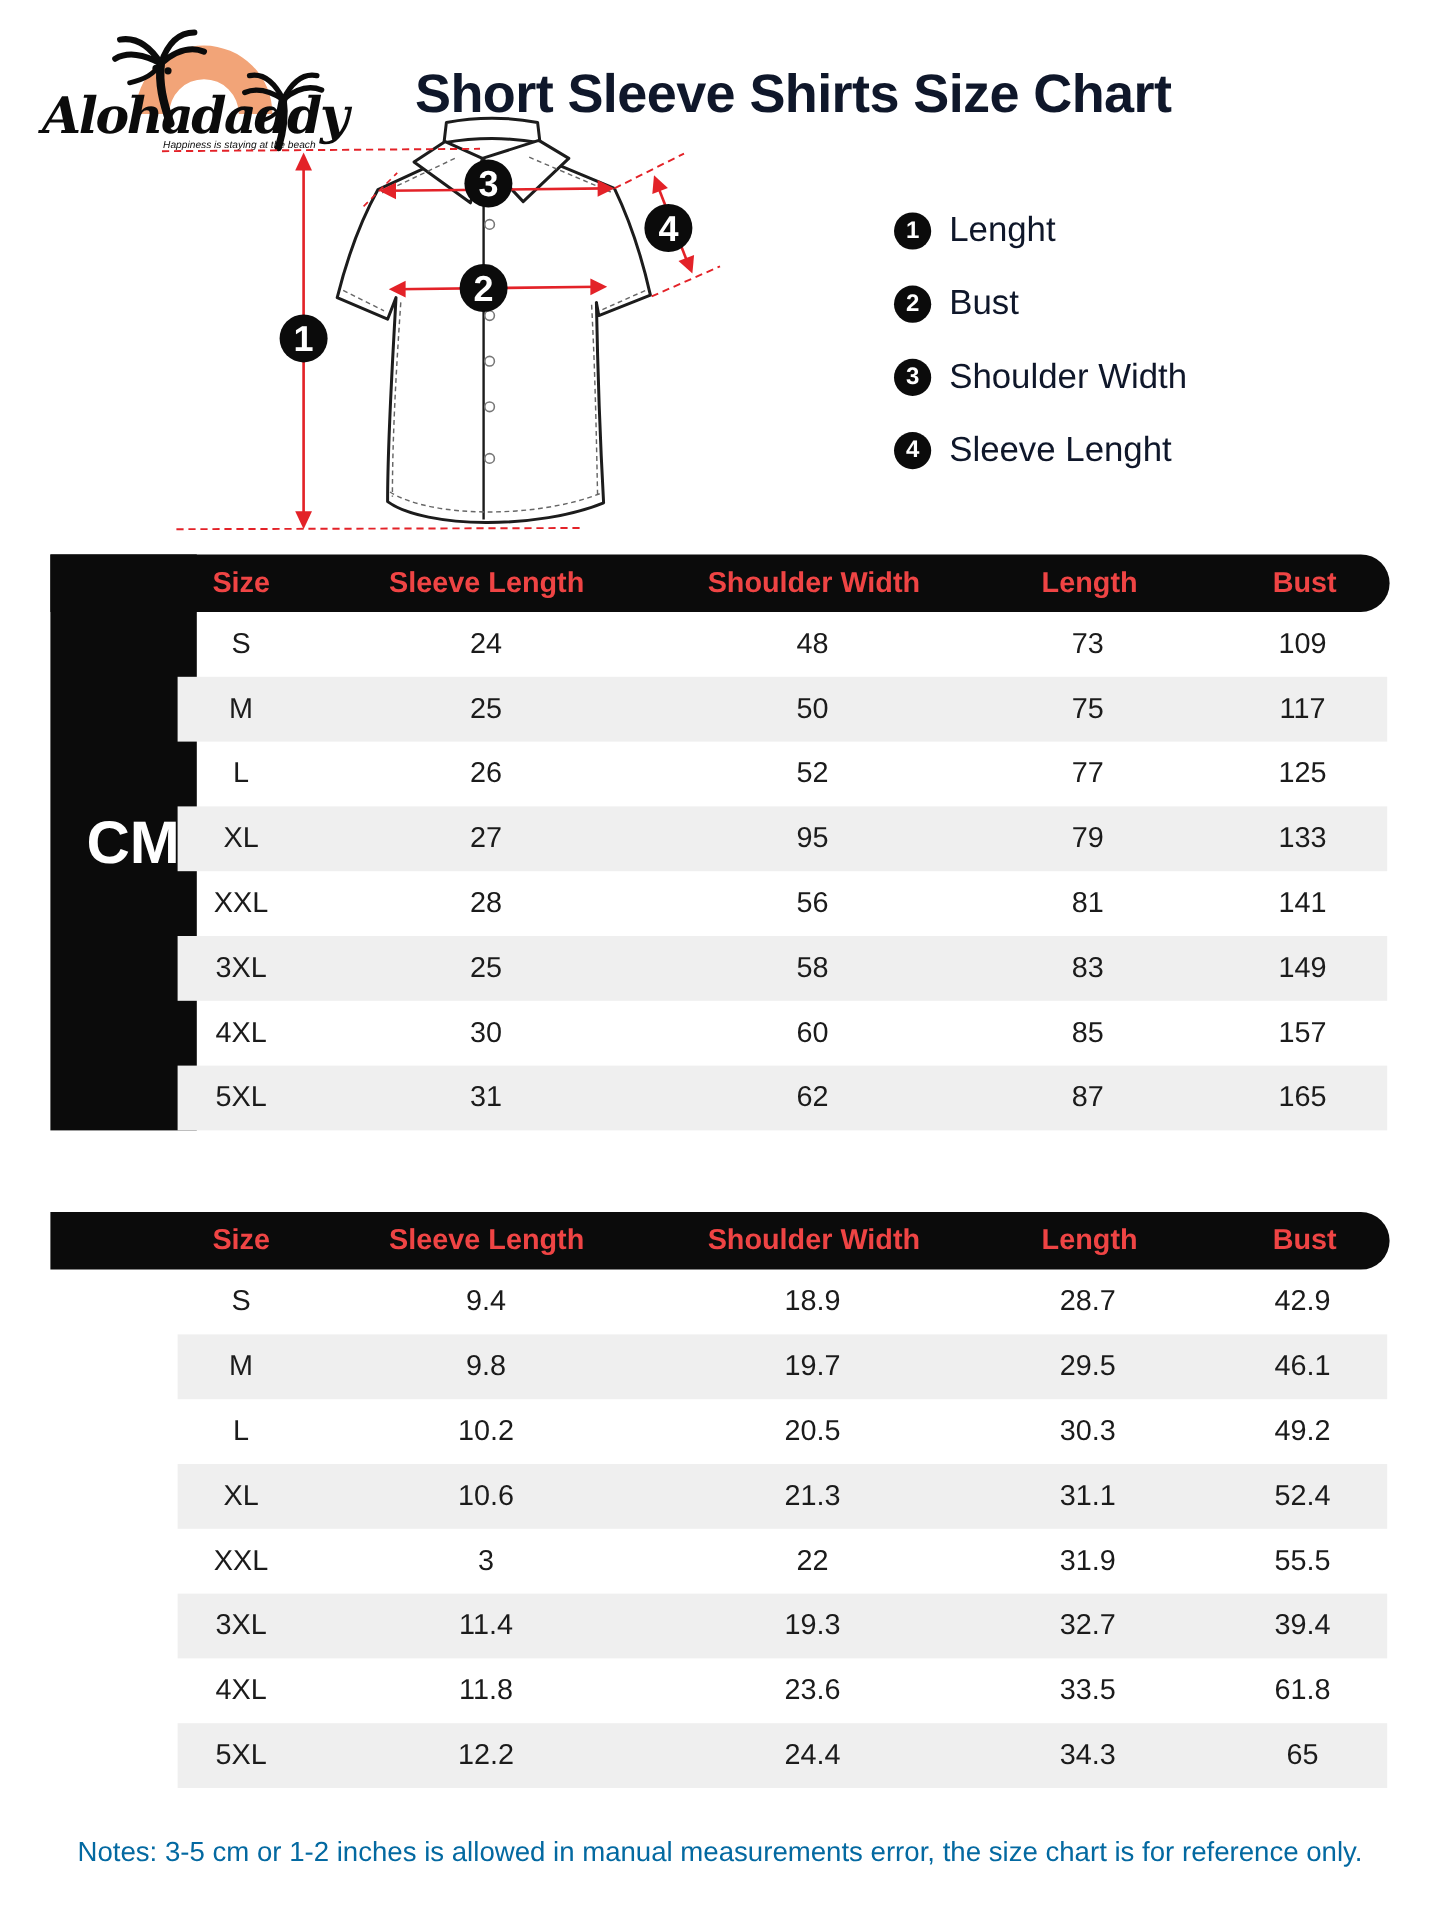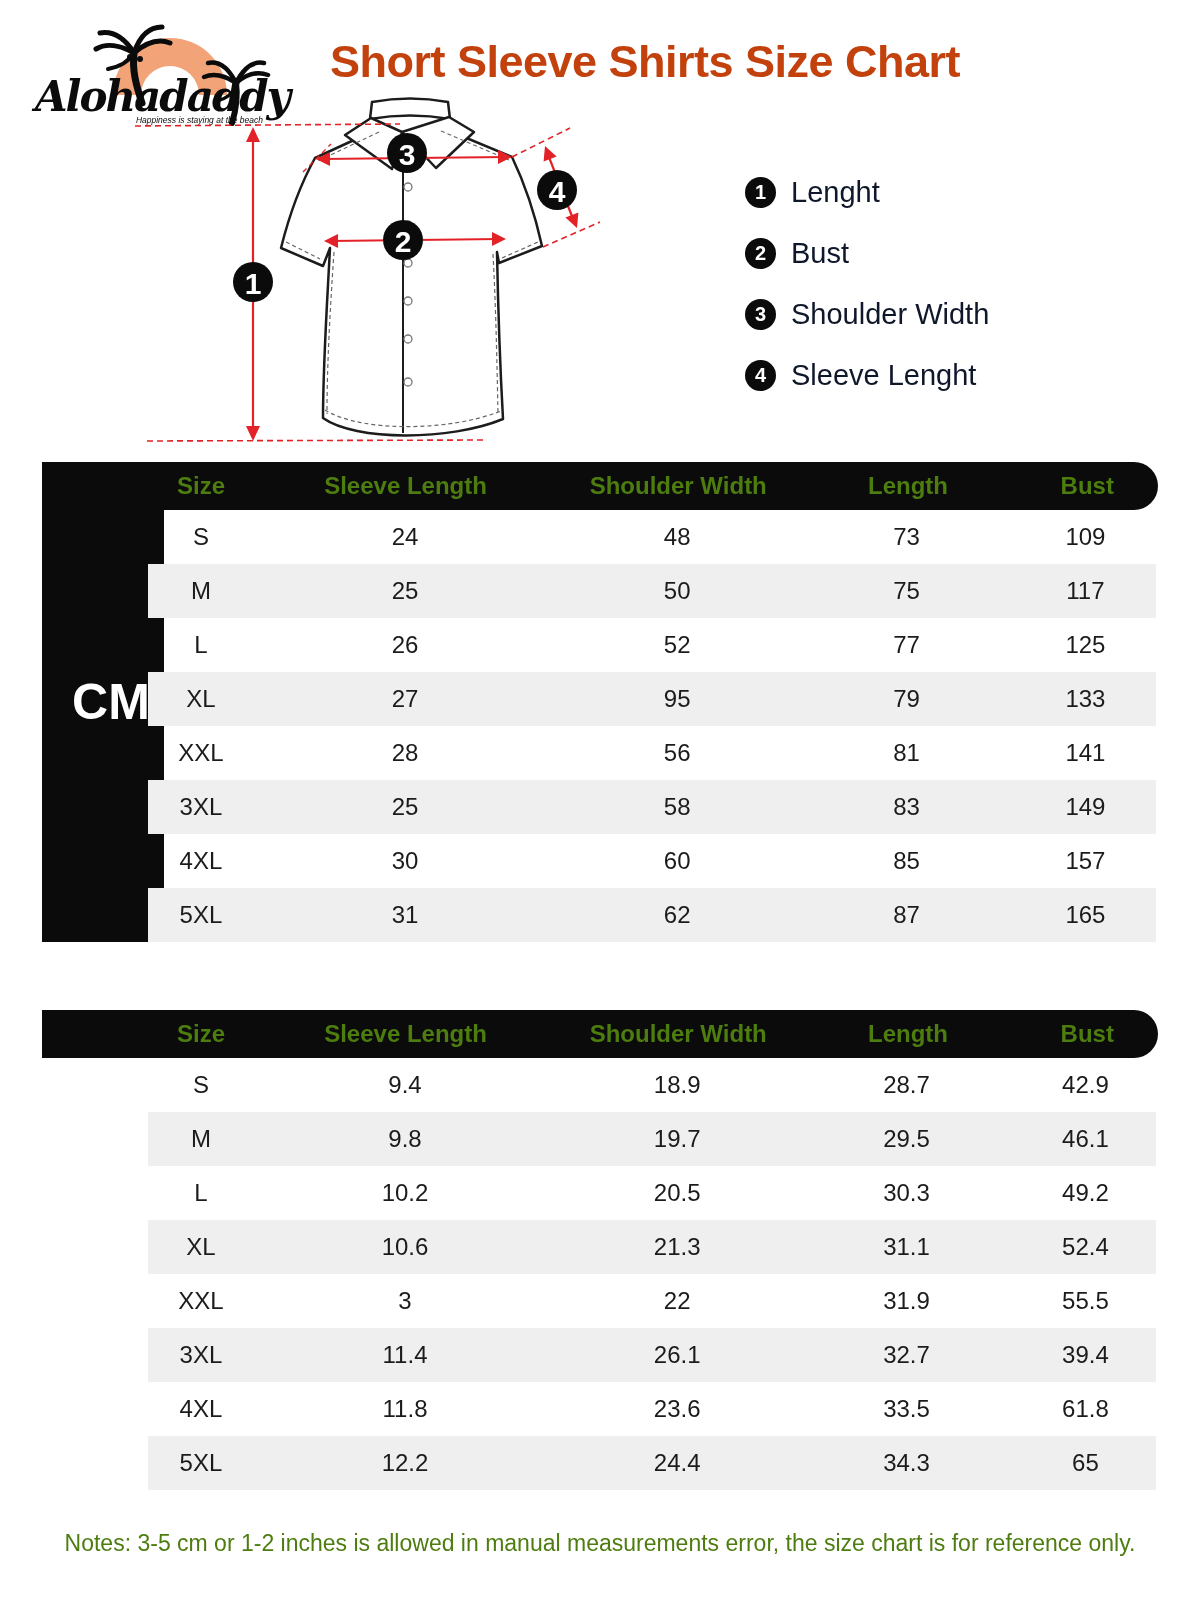--- a/index.html
+++ b/index.html
@@ -4,21 +4,21 @@
 <style>
   html,body{margin:0;padding:0;}
   body{
     width:1200px;height:1600px;position:relative;background:#ffffff;
     font-family:"Liberation Sans", sans-serif;color:#111;overflow:hidden;
   }
   
   .logo{position:absolute;left:35px;top:23px;width:240px;height:105px;}
   .page-title{
     position:absolute;left:250px;top:36px;width:790px;text-align:center;
-    font-size:45px;font-weight:bold;letter-spacing:-0.5px;color:#c2410c;margin:0;
+    font-size:45px;font-weight:bold;letter-spacing:-0.5px;color:#0f172a;margin:16px;
   }
   
   .diagram{position:absolute;left:108px;top:93px;width:505px;height:365px;}
   
   .legend{position:absolute;left:745px;top:176px;}
   .legend-item{display:flex;align-items:center;height:33px;margin-bottom:28px;}
   .legend-bullet{
     width:31px;height:31px;border-radius:50%;background:#0b0b0b;color:#fff;
     display:flex;align-items:center;justify-content:center;
     font-size:20px;font-weight:bold;flex:none;
@@ -30,31 +30,31 @@
   .size-table.inch{top:1010px;}
   .side-label{
     position:absolute;left:0;top:0;width:106px;height:100%;background:#0b0b0b;
     color:#fff;font-weight:bold;display:flex;align-items:center;justify-content:center;
   }
   .cm .side-label{font-size:50px;padding-left:16px;}
   .inch .side-label{font-size:38px;}
   .t-header{
     position:absolute;left:0;right:0;top:0;height:48px;background:#0b0b0b;
     border-radius:0 24px 24px 0;display:flex;align-items:center;
-    padding-left:106px;box-sizing:border-box;color:#4d7c0f;font-weight:bold;font-size:24px;
+    padding-left:106px;box-sizing:border-box;color:#ef4444;font-weight:bold;font-size:24px;
   }
   .t-body{position:absolute;left:106px;right:2px;top:48px;bottom:0;}
   .t-row{height:54px;display:flex;align-items:center;font-size:24px;color:#1b1b1b;}
   .t-row.alt{background:#efefef;}
   .cell{text-align:center;box-sizing:border-box;}
   .c0{width:10.5%;}.c1{width:30%;}.c2{width:24%;}.c3{width:21.5%;}.c4{width:14%;}
   
   .note{
     position:absolute;left:0;top:1530px;width:1200px;text-align:center;
-    font-size:23px;color:#4d7c0f;
+    font-size:23px;color:#0369a1;
   }
 </style>
 </head>
 <body>
 
 <div class="logo">
   <svg width="240" height="105" viewBox="0 0 240 105" style="overflow:visible">
 
     <path d="M 78,72 A 57,57 0 0 1 192,72 L 164,72 A 29,29 0 0 0 106,72 Z" fill="#f2a478"></path>
 
@@ -303,21 +303,21 @@
       <div class="t-row">
         <div class="cell c0">XXL</div>
         <div class="cell c1">3</div>
         <div class="cell c2">22</div>
         <div class="cell c3">31.9</div>
         <div class="cell c4">55.5</div>
       </div>
       <div class="t-row alt">
         <div class="cell c0">3XL</div>
         <div class="cell c1">11.4</div>
-        <div class="cell c2">26.1</div>
+        <div class="cell c2">19.3</div>
         <div class="cell c3">32.7</div>
         <div class="cell c4">39.4</div>
       </div>
       <div class="t-row">
         <div class="cell c0">4XL</div>
         <div class="cell c1">11.8</div>
         <div class="cell c2">23.6</div>
         <div class="cell c3">33.5</div>
         <div class="cell c4">61.8</div>
       </div>

